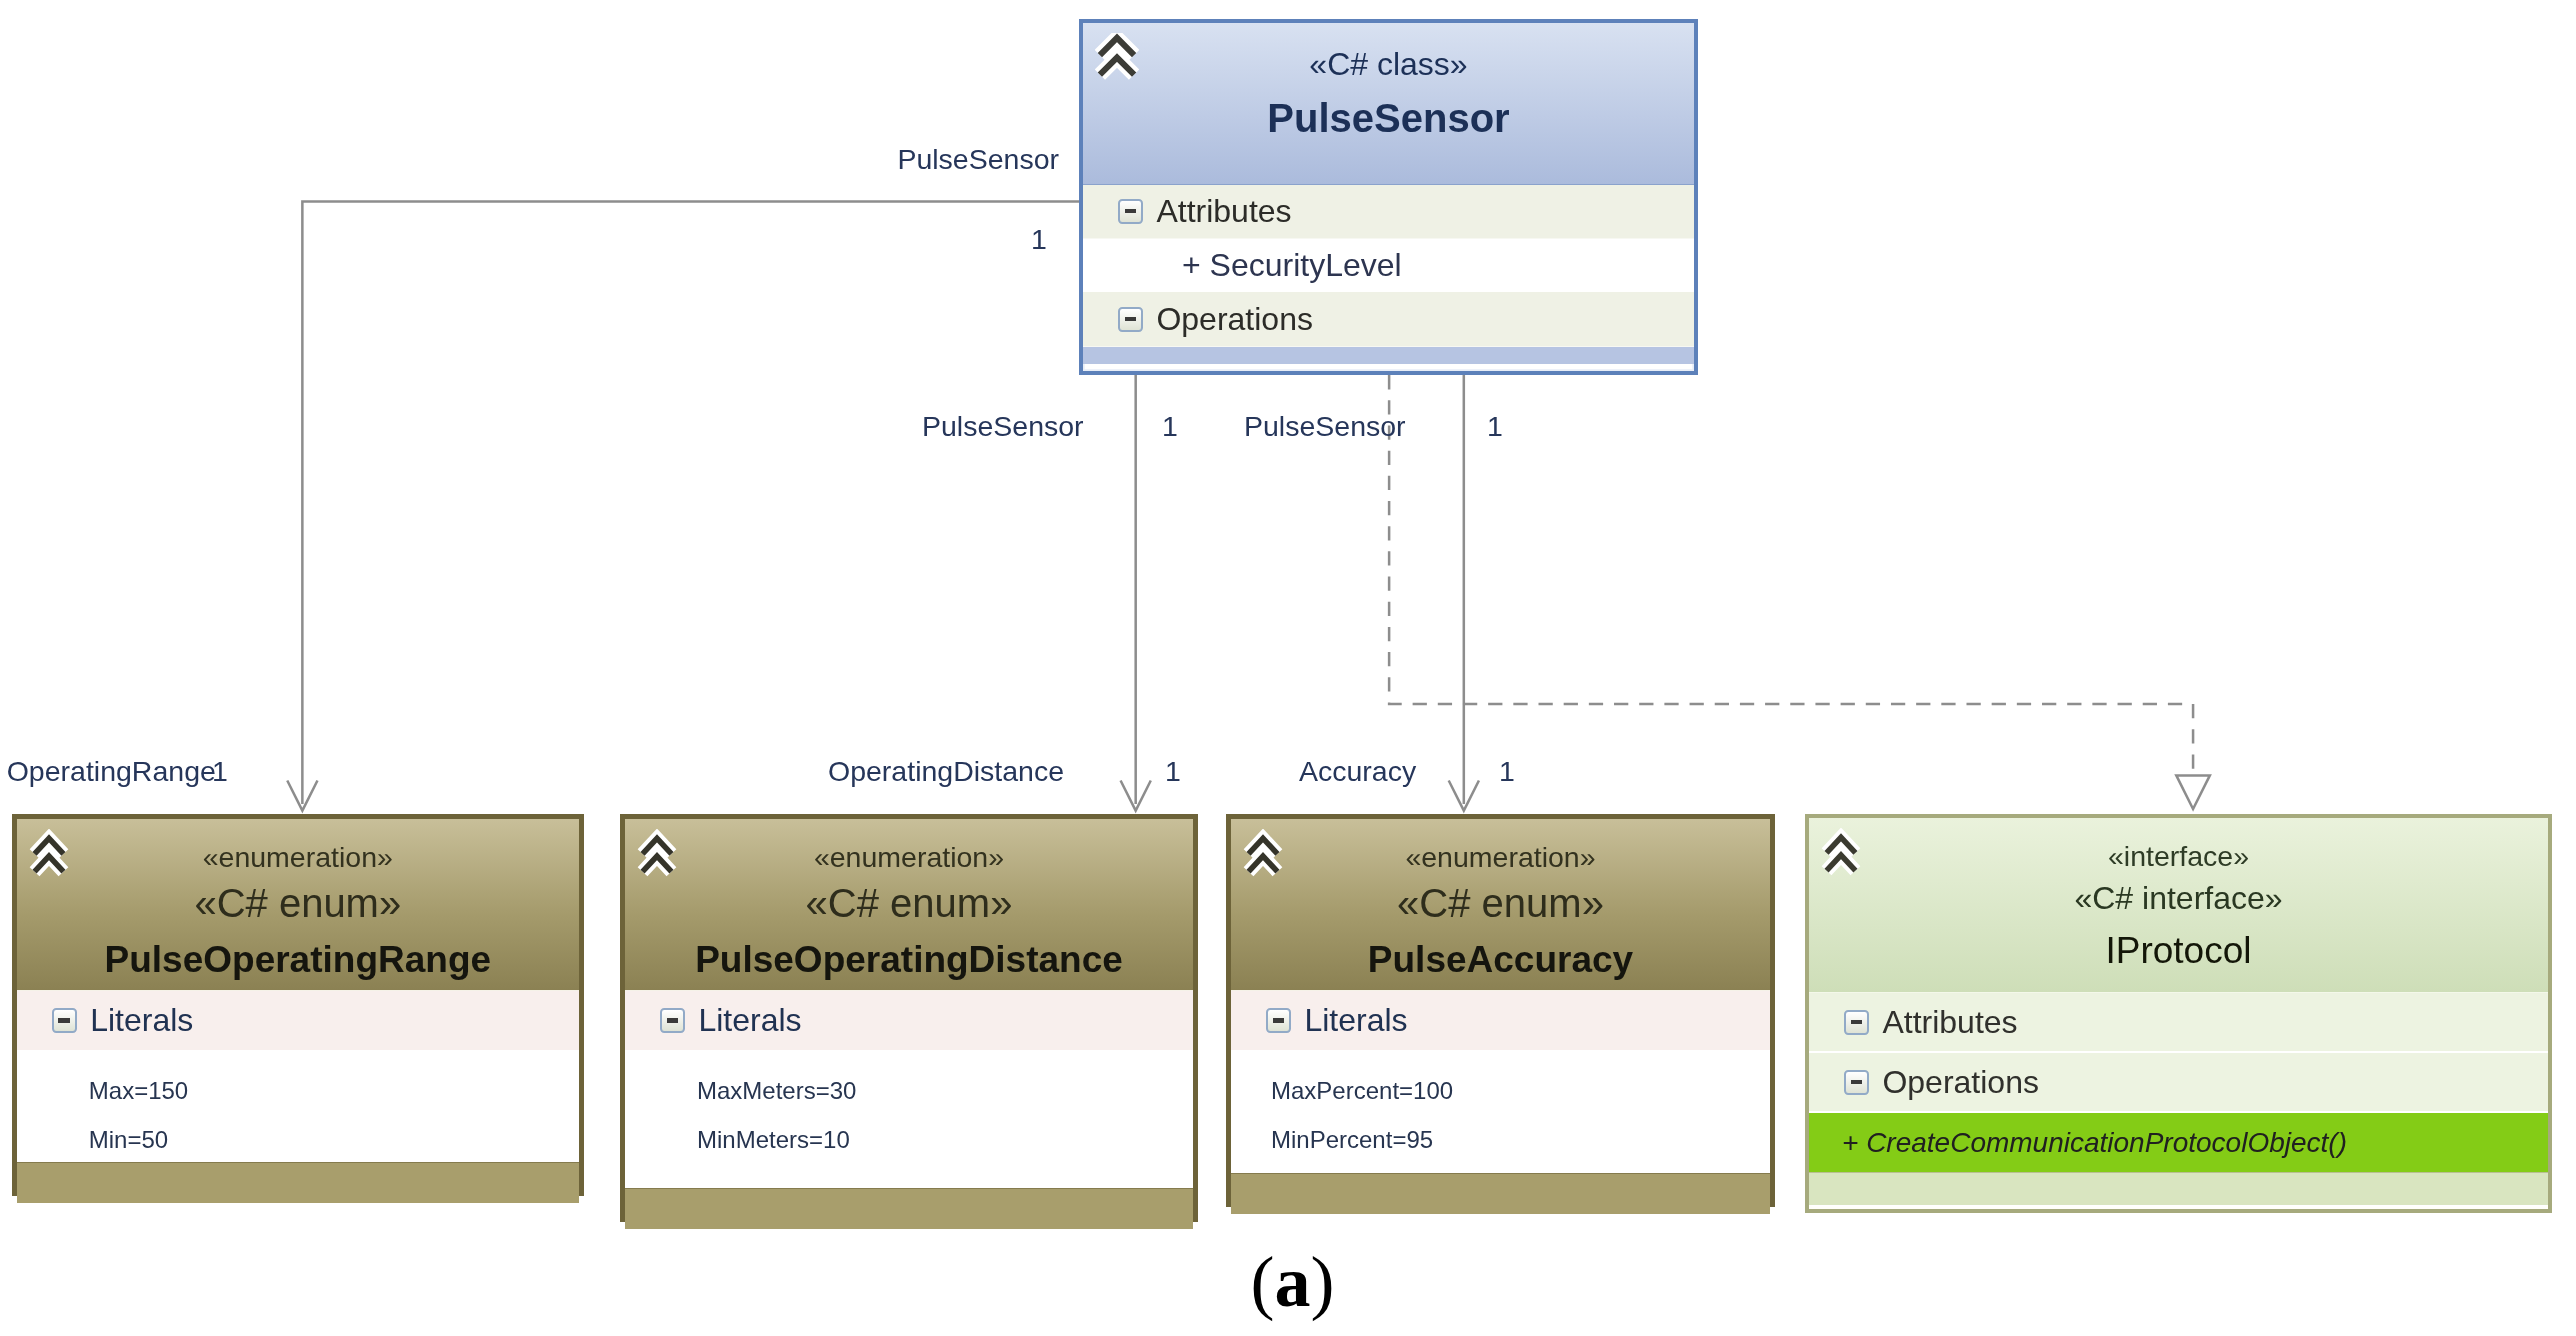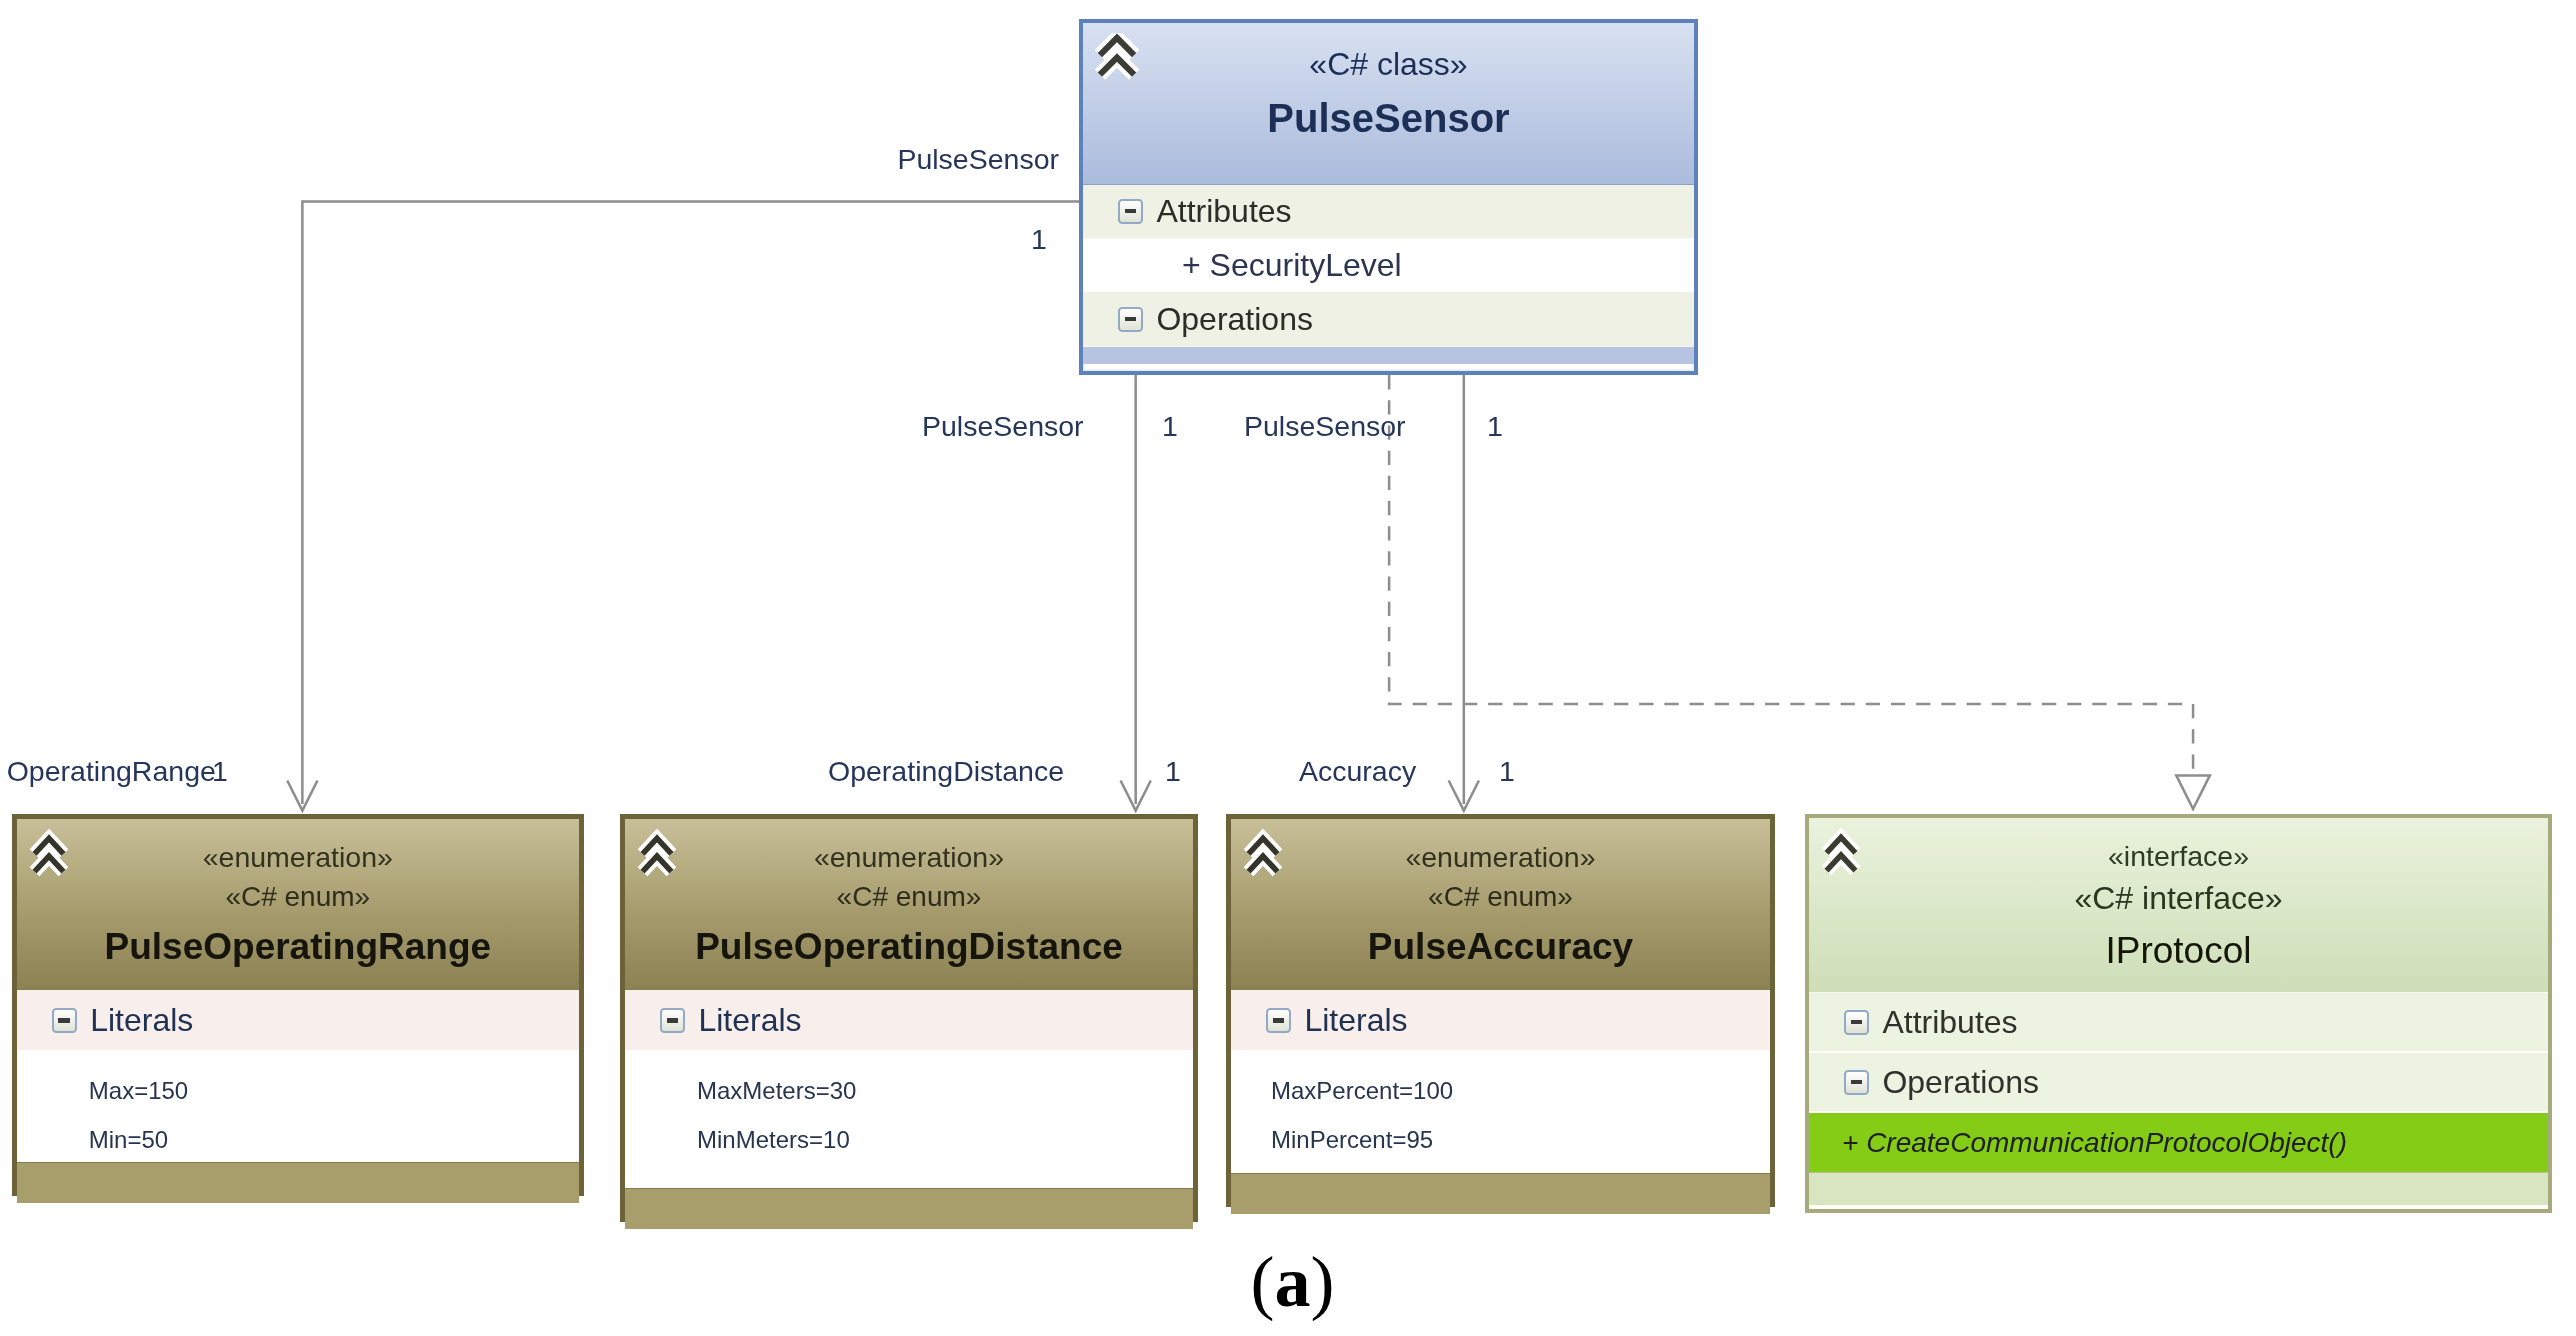--- a/index.html
+++ b/index.html
@@ -26,21 +26,21 @@
   .cls .stereo{margin-top:23.5px;font-size:32px;color:#1c3057;}
   .cls .title{margin-top:13.4px;font-size:40px;font-weight:bold;color:#1c3057;}
   .cls .srow{height:54px;background:#eff1e5;border-bottom:1.7px solid #f7f8f2;font-size:32px;color:#2c2c28;}
   .cls .wrow{height:54px;background:#ffffff;border-bottom:1.7px solid #eff1e5;padding-left:99px;font-size:32px;color:#2d3550;}
   .cls .strip{height:17.6px;background:#b6c4e2;}
 
   
   .enum{border:5px solid #6d6339;box-shadow:inset 0 0 0 2.5px rgba(255,250,230,.45);}
   .enum .hdr{height:172px;background:linear-gradient(180deg,#c8bf99 0%,#a59b6c 55%,#8b8153 100%);border-bottom:1.7px solid #f5f2e8;}
   .enum .stereo1{margin-top:22px;font-size:28.5px;color:#33321f;}
-  .enum .stereo2{margin-top:6.7px;font-size:28px;color:#2e2d1c;}
+  .enum .stereo2{margin-top:6.7px;font-size:40px;color:#2e2d1c;}
   .enum .title{margin-top:13.4px;font-size:37px;font-weight:bold;color:#15150e;}
   .enum .lrow{height:60px;background:#f8efed;border-bottom:1.7px solid #ffffff;font-size:32px;color:#203252;}
   .enum .lits{background:#ffffff;padding:15px 0 0 72px;font-size:24px;line-height:49px;color:#273550;}
   .enum .foot{background:#a89e6c;border-top:1.7px solid #857b4e;}
 
   
   .iface{border:4.2px solid #a6aa7d;box-shadow:inset 0 0 0 2.5px rgba(255,255,245,.55);}
   .iface .hdr{height:175px;background:linear-gradient(#eaf2dc,#cedeb8);border-bottom:1.7px solid #f4f8ea;}
   .iface .stereo1{margin-top:22px;font-size:28.5px;color:#2e3c26;}
   .iface .stereo2{margin-top:6.7px;font-size:32px;color:#2a3822;text-align:right;}

